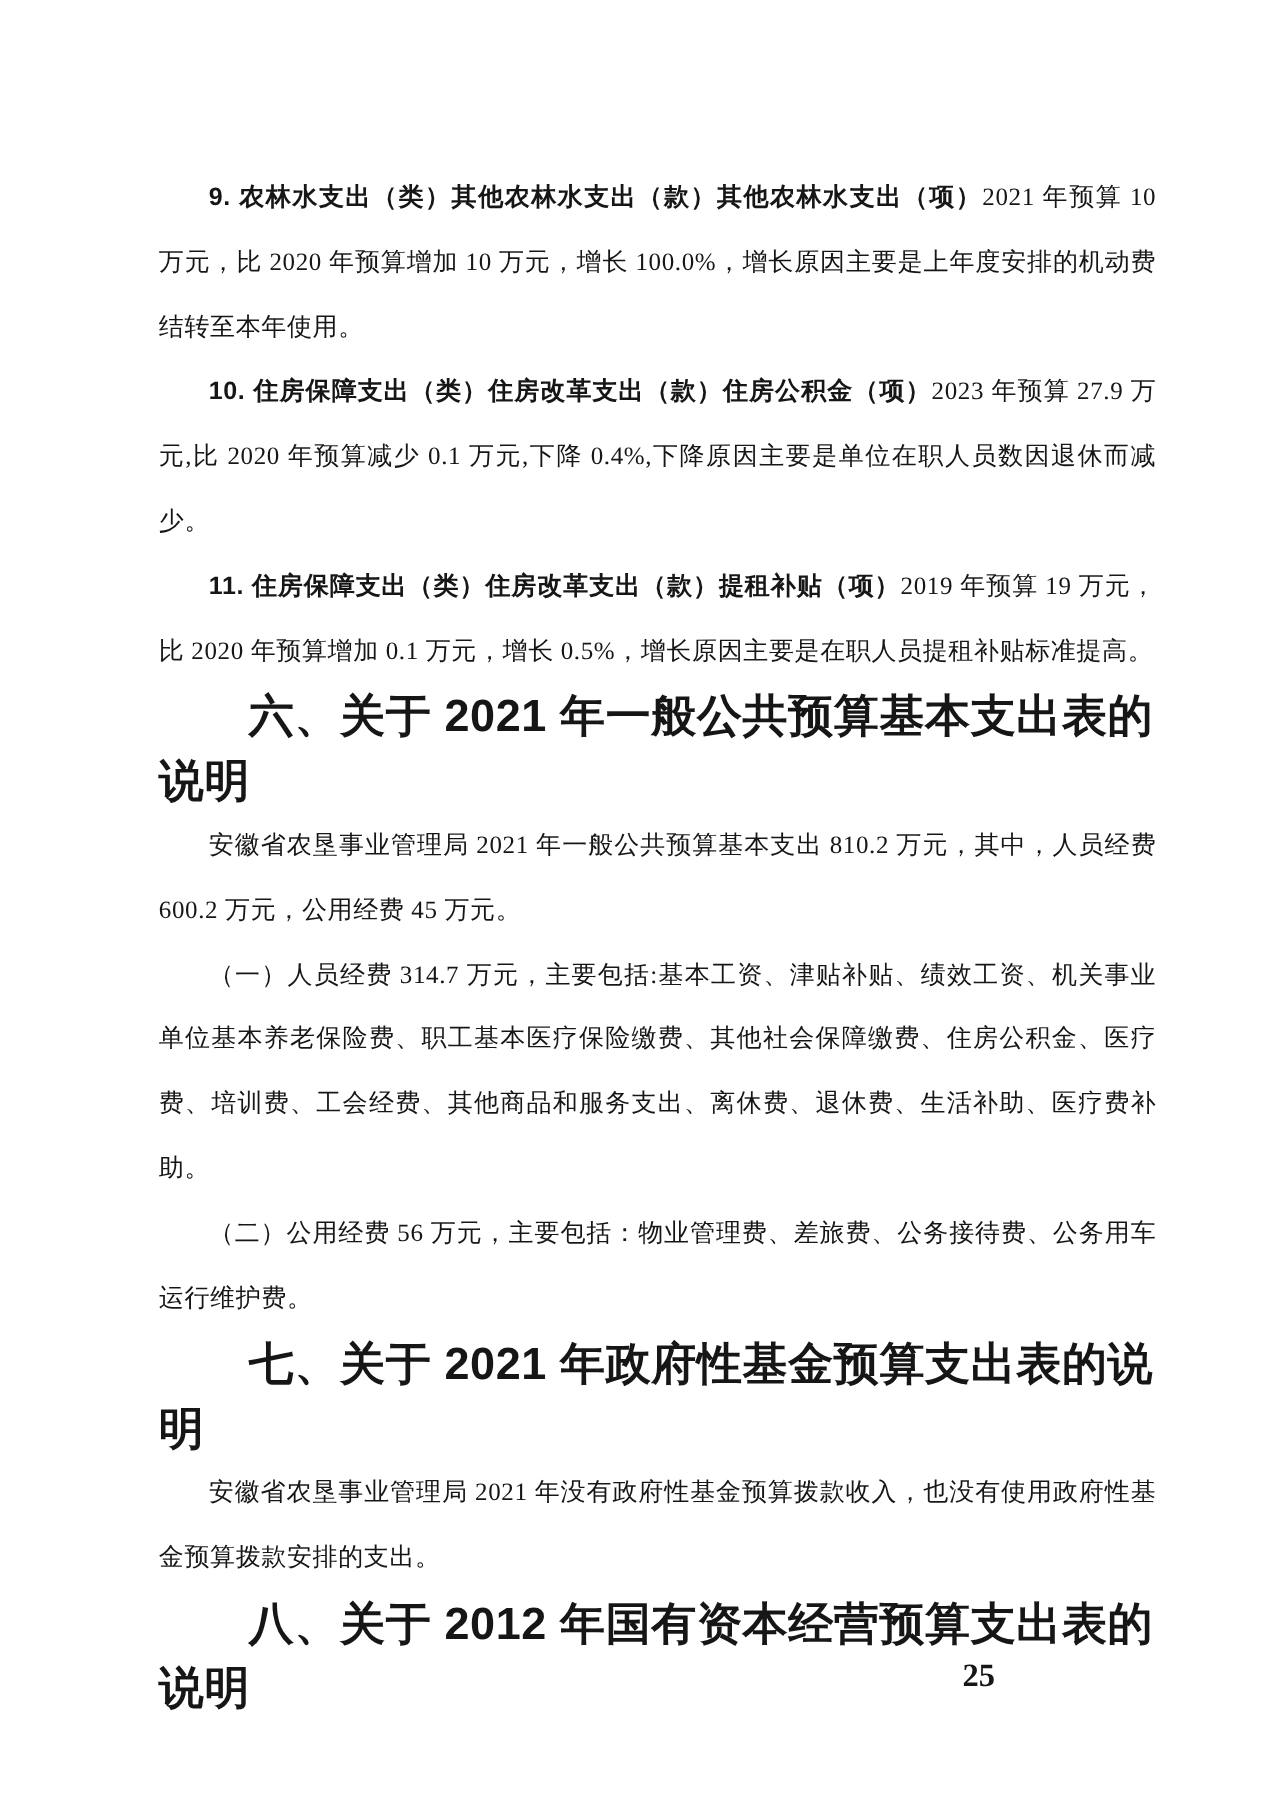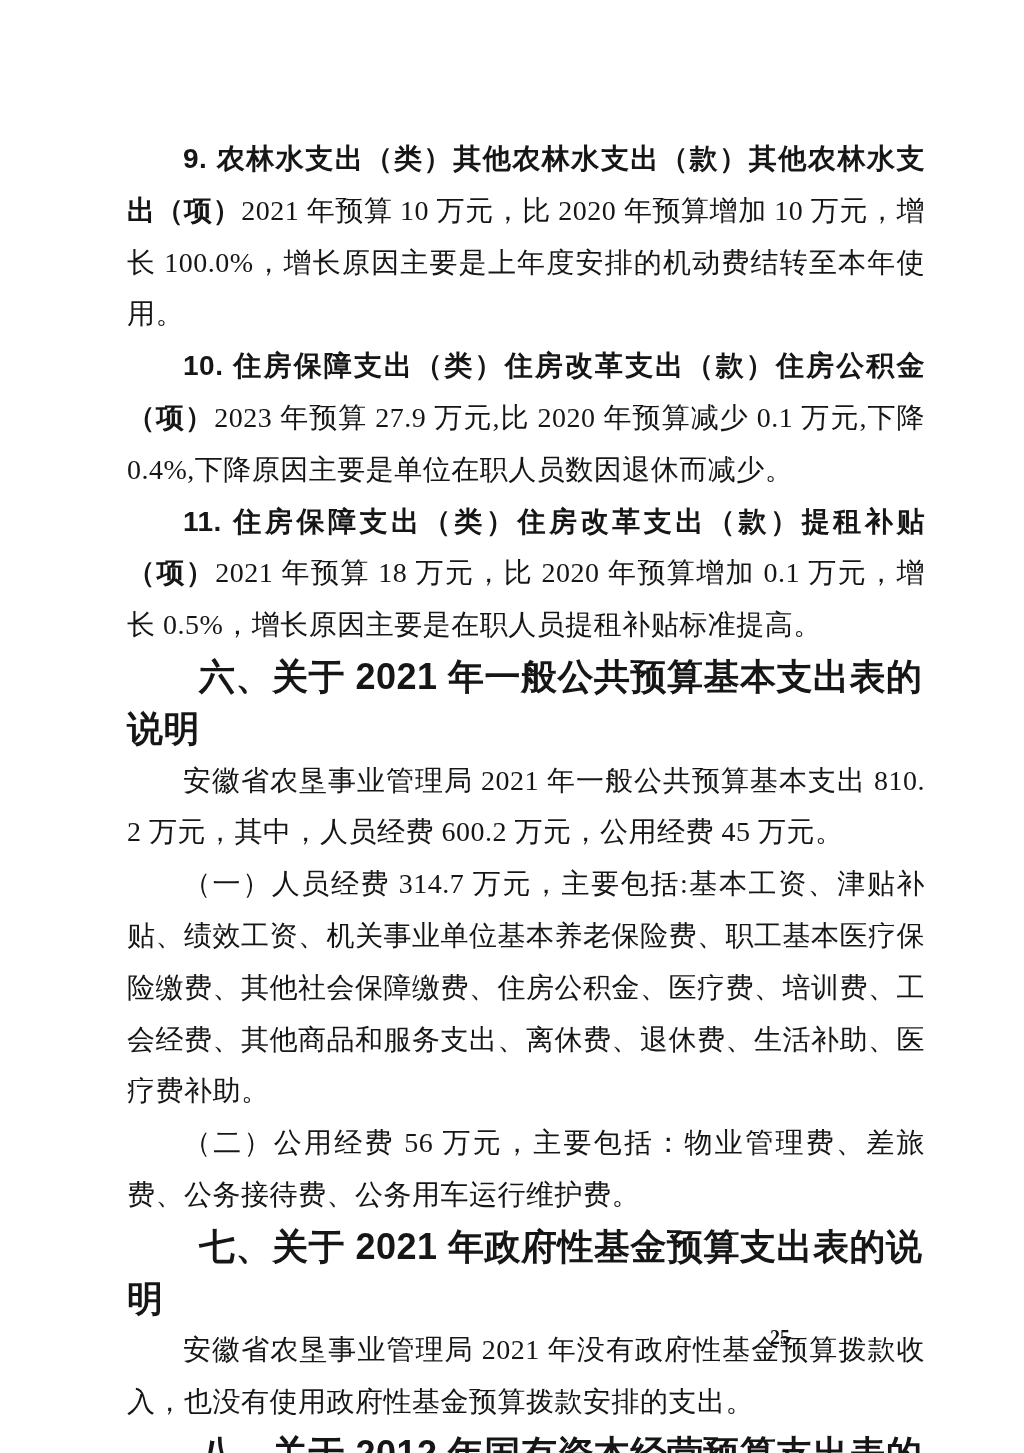--- a/index.html
+++ b/index.html
@@ -17,21 +17,21 @@
   }
   .content {
     position: absolute;
     left: 127px;
     top: 133px;
     width: 798px;
   }
   .para {
     margin: 0;
     padding: 0;
-    font-size: 28px;
+    font-size: 20px;
     line-height: 51.8px;
     text-align: justify;
     text-indent: 2em;
     letter-spacing: 0.5px;
     word-break: break-all;
   }
   .para .lead {
     font-weight: bold;
     font-family: "Liberation Sans", "DejaVu Sans", sans-serif;
   }
@@ -43,36 +43,36 @@
     text-indent: 2em;
     text-align: left;
     font-weight: bold;
     font-family: "Liberation Sans", "DejaVu Sans", sans-serif;
     letter-spacing: 0.5px;
   }
   .page-number {
     position: absolute;
     left: 770px;
     top: 1326px;
-    font-size: 20px;
+    font-size: 26px;
     font-weight: bold;
     font-family: "Liberation Serif", "DejaVu Serif", serif;
     color: #161616;
   }
 </style>
 </head>
 <body>
 
 <div class="content">
 
   <p class="para"><span class="lead">9. 农林水支出（类）其他农林水支出（款）其他农林水支出（项）</span><span>2021 年预算 10 万元，比 2020 年预算增加 10 万元，增长 100.0%，增长原因主要是上年度安排的机动费结转至本年使用。</span></p>
 
   <p class="para"><span class="lead">10. 住房保障支出（类）住房改革支出（款）住房公积金（项）</span><span>2023 年预算 27.9 万元,比 2020 年预算减少 0.1 万元,下降 0.4%,下降原因主要是单位在职人员数因退休而减少。</span></p>
 
-  <p class="para"><span class="lead">11. 住房保障支出（类）住房改革支出（款）提租补贴（项）</span><span>2021 年预算 18 万元，比 2020 年预算增加 0.1 万元，增长 0.5%，增长原因主要是在职人员提租补贴标准提高。</span></p>
+  <p class="para"><span class="lead">11. 住房保障支出（类）住房改革支出（款）提租补贴（项）</span><span>2019 年预算 19 万元，比 2020 年预算增加 0.1 万元，增长 0.5%，增长原因主要是在职人员提租补贴标准提高。</span></p>
 
   <p class="heading">六、关于 2021 年一般公共预算基本支出表的说明</p>
 
   <p class="para">安徽省农垦事业管理局 2021 年一般公共预算基本支出 810.2 万元，其中，人员经费 600.2 万元，公用经费 45 万元。</p>
 
   <p class="para">（一）人员经费 314.7 万元，主要包括:基本工资、津贴补贴、绩效工资、机关事业单位基本养老保险费、职工基本医疗保险缴费、其他社会保障缴费、住房公积金、医疗费、培训费、工会经费、其他商品和服务支出、离休费、退休费、生活补助、医疗费补助。</p>
 
   <p class="para">（二）公用经费 56 万元，主要包括：物业管理费、差旅费、公务接待费、公务用车运行维护费。</p>
 
   <p class="heading">七、关于 2021 年政府性基金预算支出表的说明</p>

